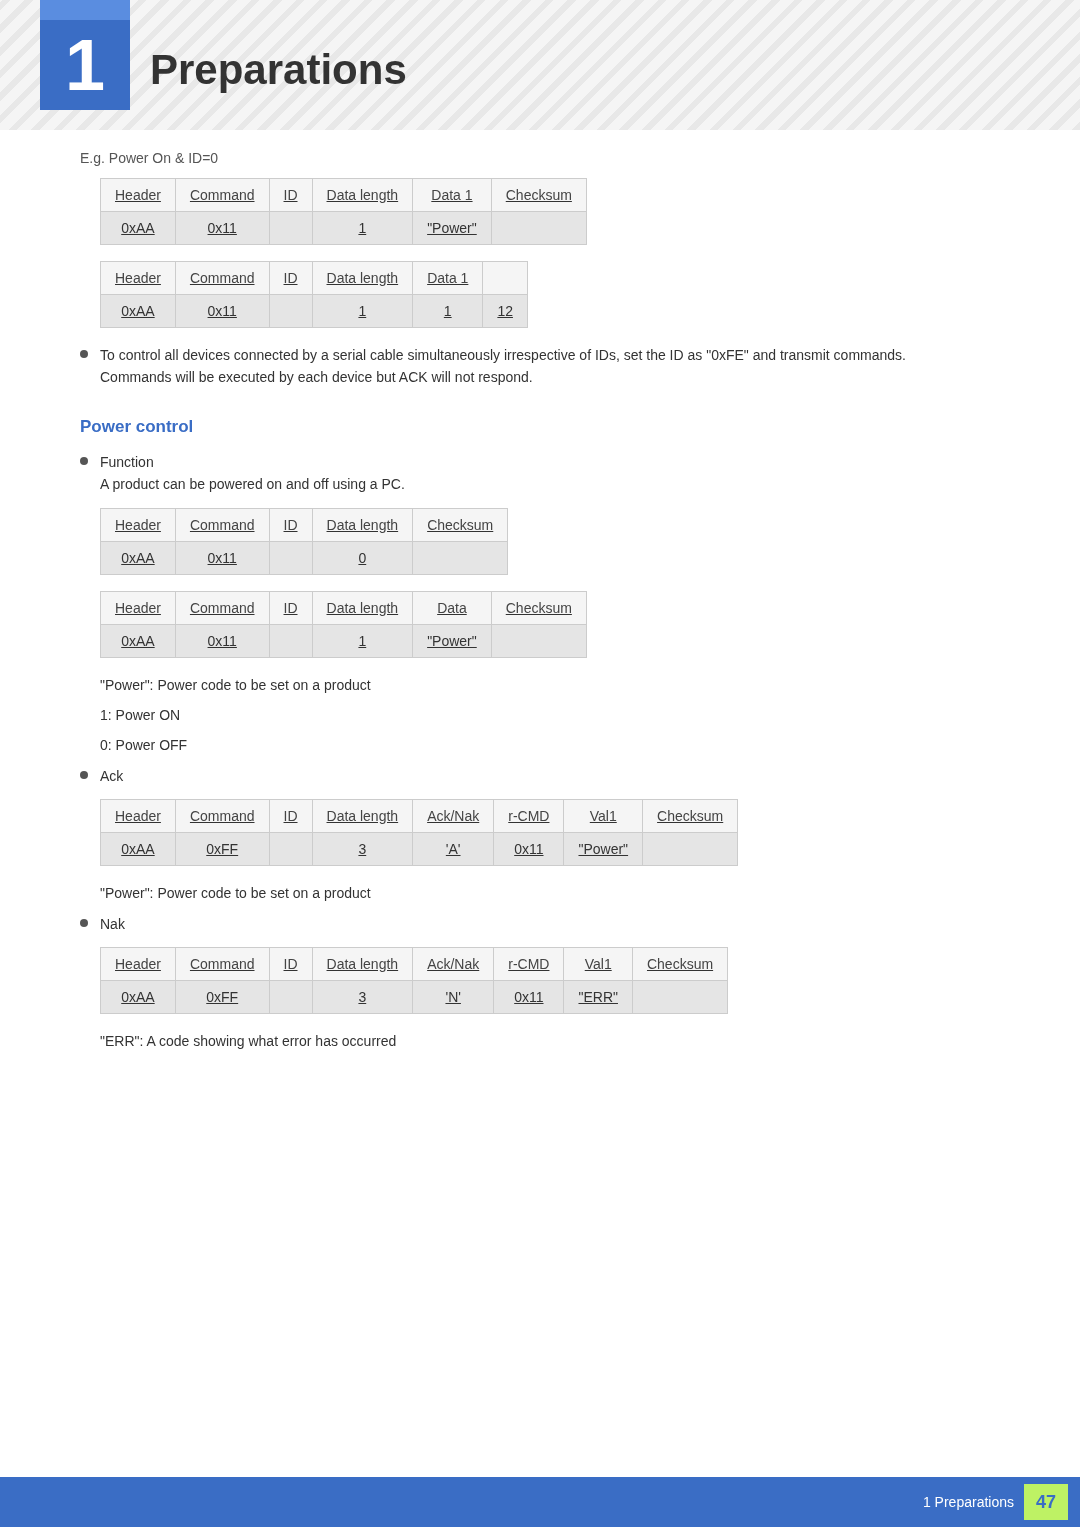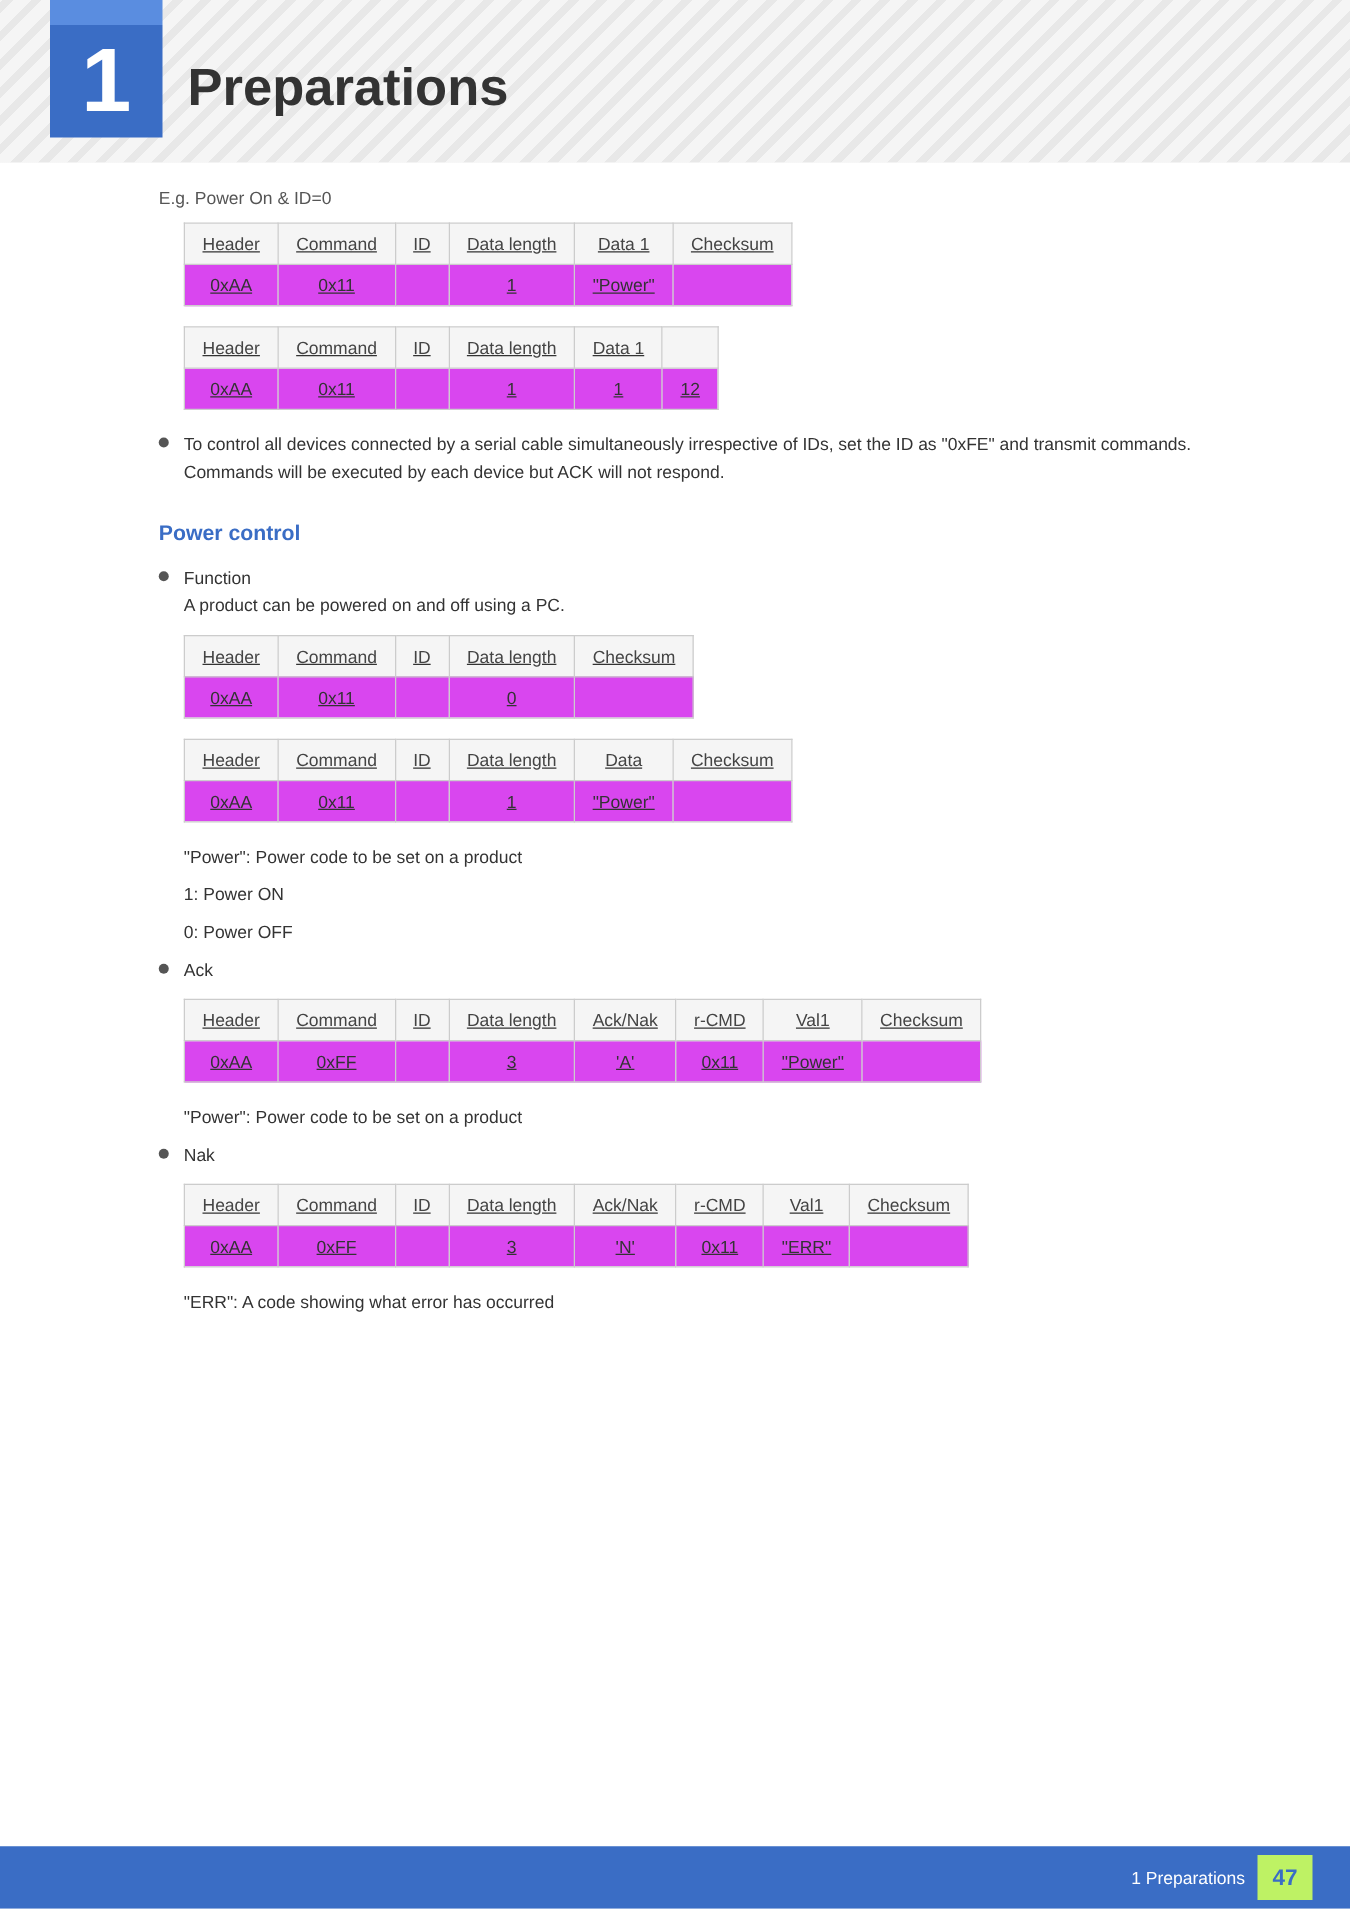--- a/index.html
+++ b/index.html
@@ -66,21 +66,20 @@
       z-index: 1;
       display: flex;
       align-items: center;
       height: 130px;
       padding-left: 40px;
     }
 
     
     .content {
       padding: 20px 116px 60px 80px;
-      margin-left: 47px;
     }
 
     .example-label {
       font-size: 14px;
       color: #555;
       margin-bottom: 12px;
     }
 
     
     table {
@@ -93,21 +92,21 @@
       border: 1px solid #ccc;
       padding: 8px 14px;
       text-align: center;
     }
     th {
       background: #f5f5f5;
       font-weight: normal;
       color: #444;
     }
     td {
-      background: #d946ef;
+      background: #e5e5e5;
       color: #333;
     }
 
     .bullet-item {
       display: flex;
       align-items: flex-start;
       margin-bottom: 12px;
       font-size: 14px;
       line-height: 1.6;
     }
@@ -142,21 +141,21 @@
     .page-footer {
       position: absolute;
       bottom: 0;
       left: 0;
       right: 0;
       height: 50px;
       background: #3a6dc5;
       display: flex;
       align-items: center;
       justify-content: flex-end;
-      padding-right: 30px;
+      padding-right: 12px;
     }
     .footer-text {
       color: #fff;
       font-size: 14px;
     }
     .footer-page-num {
       background: #bef264;
       color: #3a6dc5;
       font-size: 18px;
       font-weight: bold;

